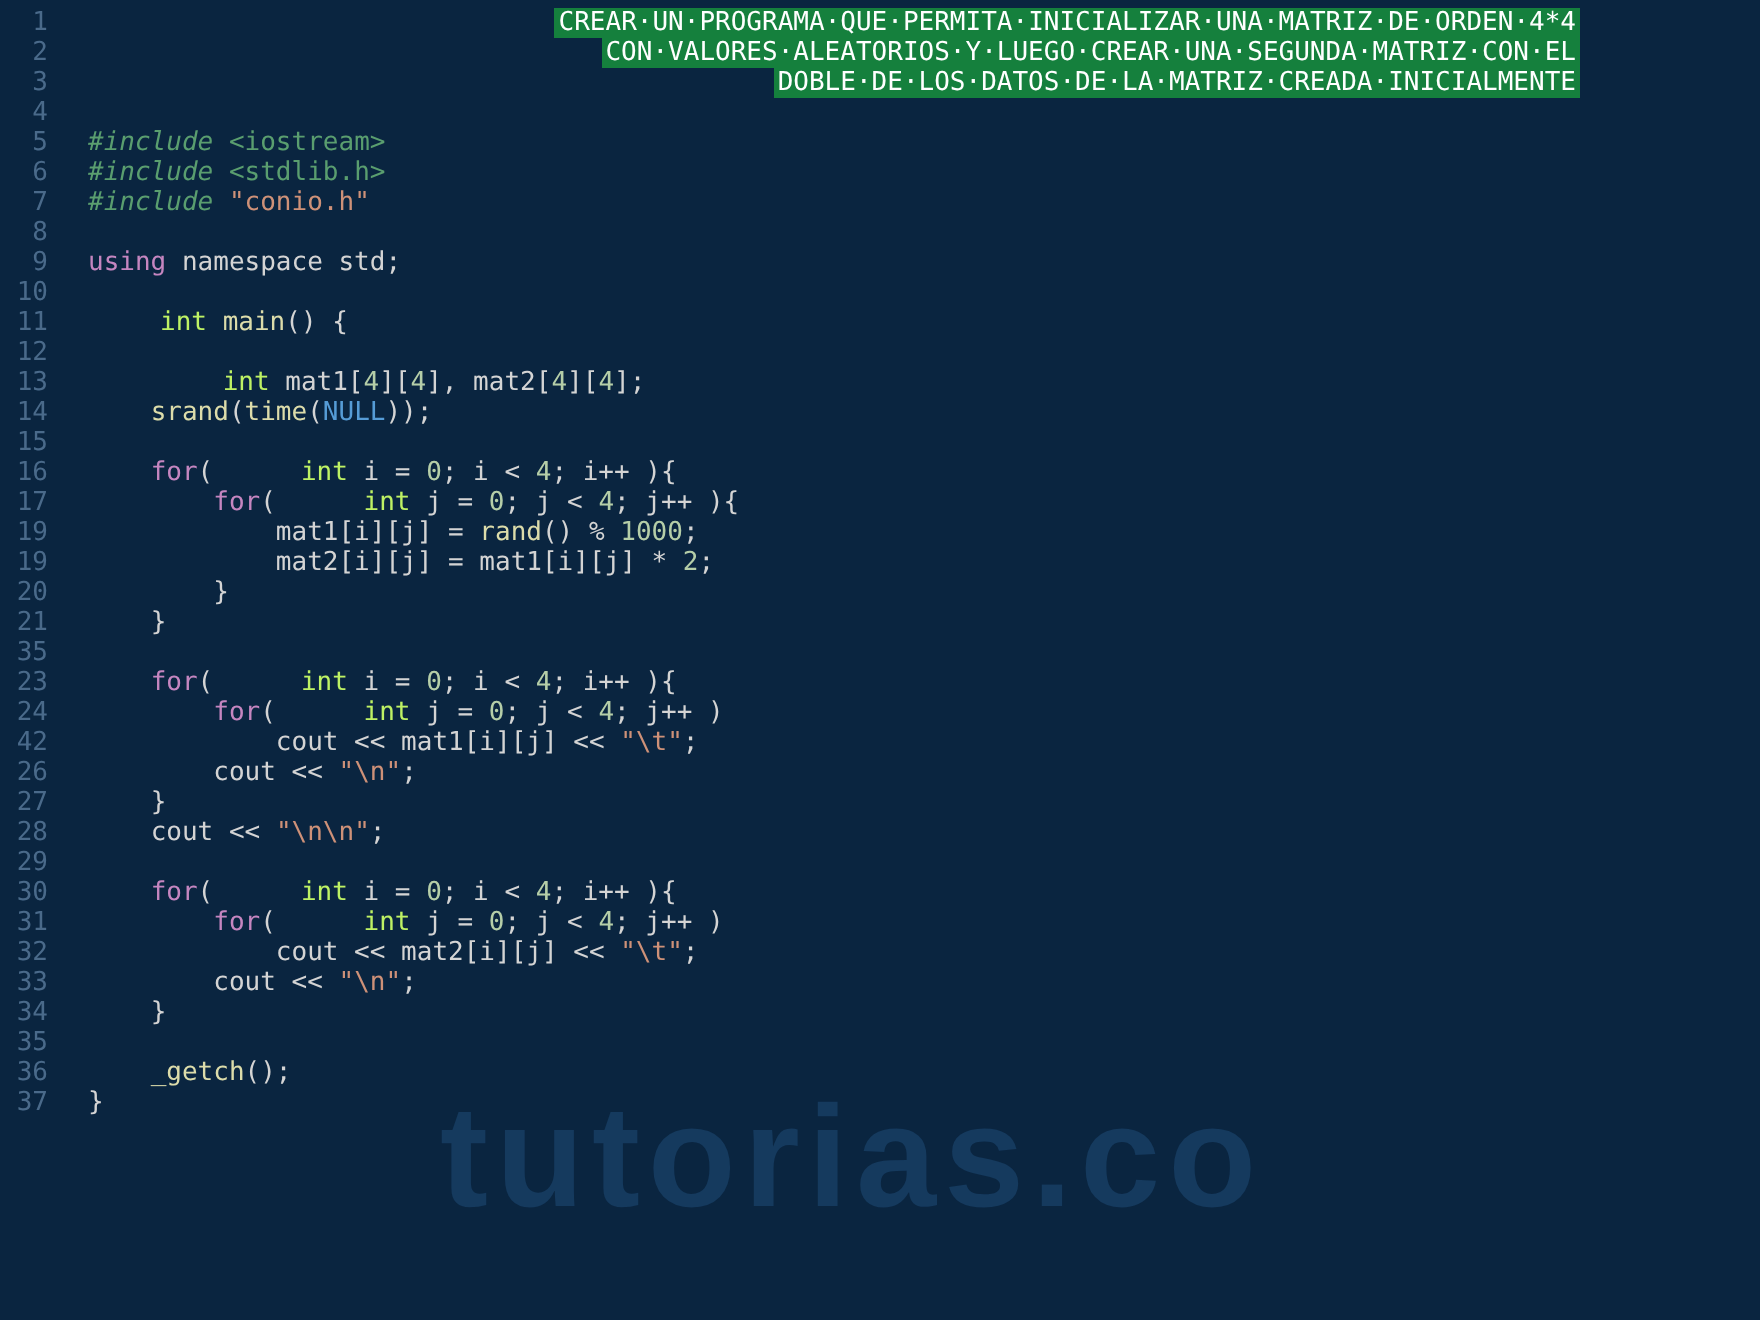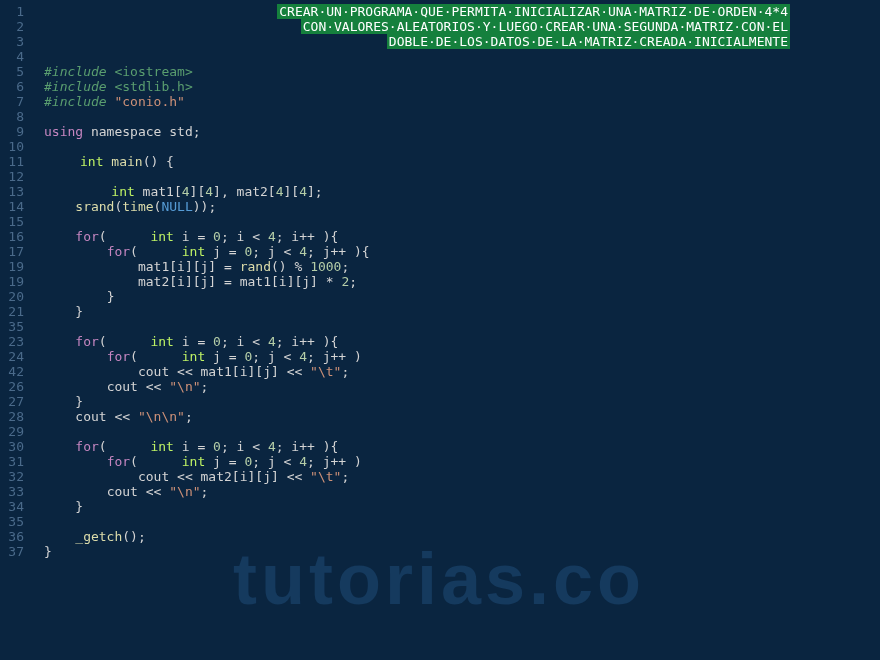--- a/index.html
+++ b/index.html
@@ -55,21 +55,20 @@
 .watermark {
   position: absolute;
   bottom: 40px;
   left: 220px;
   font-size: 72px;
   font-weight: bold;
   color: #153a5e;
   letter-spacing: 4px;
   font-family: Arial, sans-serif;
   pointer-events: none;
-  margin-left: 13px;
 }
 </style>
 </head>
 <body>
 
 <div class="editor">
   <div class="gutter" id="gutter">
       <div class="line">1</div>
       <div class="line">2</div>
       <div class="line">3</div>

